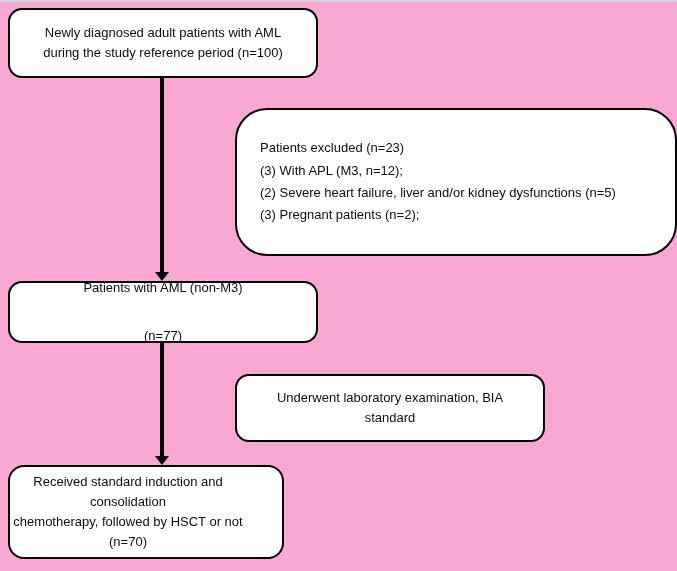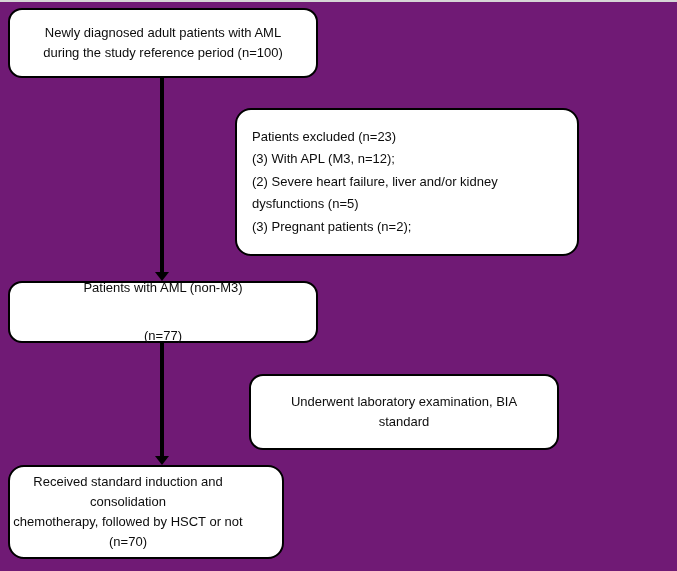--- a/index.html
+++ b/index.html
@@ -5,21 +5,21 @@
   * { margin: 0; padding: 0; box-sizing: border-box; }
   html, body { background: #ffffff; }
   body {
     font-family: "Liberation Sans", "DejaVu Sans", sans-serif;
     color: #0d0d0d;
   }
   .canvas {
     position: relative;
     width: 677px;
     height: 571px;
-    background: #701a75;
+    background: #f9a8d4;
     overflow: hidden;
   }
   .edge-artifact {
     position: absolute;
     left: 0; top: 0;
     width: 677px; height: 2px;
     background: #d6d6d6;
   }
   .box {
     position: absolute;
@@ -34,35 +34,35 @@
   .box.centered { align-items: center; text-align: center; }
   .box.lefted   { align-items: flex-start; text-align: left; }
 
   .box-top {
     left: 8px; top: 8px;
     width: 310px; height: 70px;
     border-radius: 14px;
   }
   .box-excluded {
     left: 235px; top: 108px;
-    width: 344px; height: 148px;
-    border-radius: 16px;
-    padding-left: 15px;
+    width: 442px; height: 148px;
+    border-radius: 32px;
+    padding-left: 23px;
     padding-right: 10px;
   }
   .box-excluded .tline { line-height: 22.4px; }
   .box-aml {
     left: 8px; top: 281px;
     width: 310px; height: 62px;
     border-radius: 14px;
     gap: 28px;
   }
   .box-bia {
-    left: 249px; top: 374px;
-    width: 310px; height: 76px;
+    left: 235px; top: 374px;
+    width: 310px; height: 68px;
     border-radius: 14px;
   }
   .box-treatment {
     left: 8px; top: 465px;
     width: 276px; height: 94px;
     border-radius: 16px;
     padding-right: 36px;
   }
   .arrow-line {
     position: absolute;

